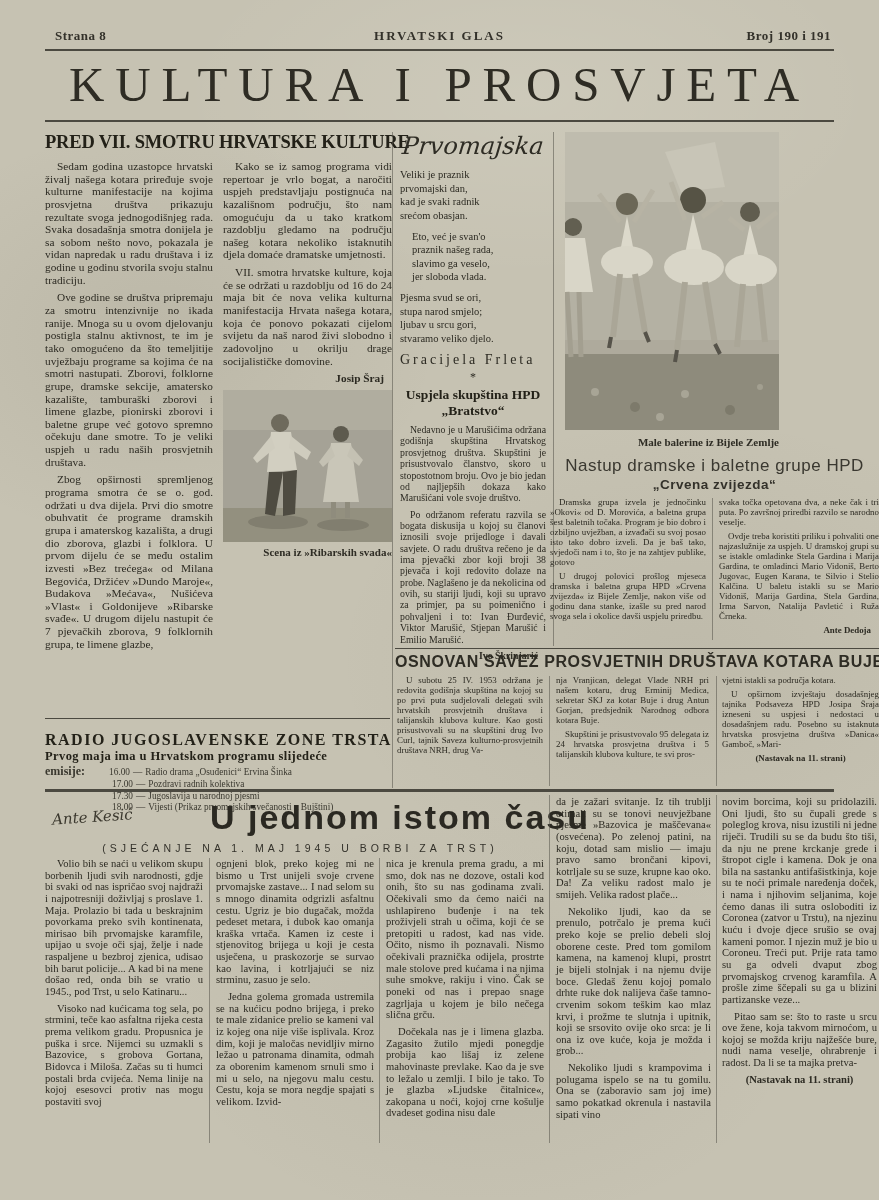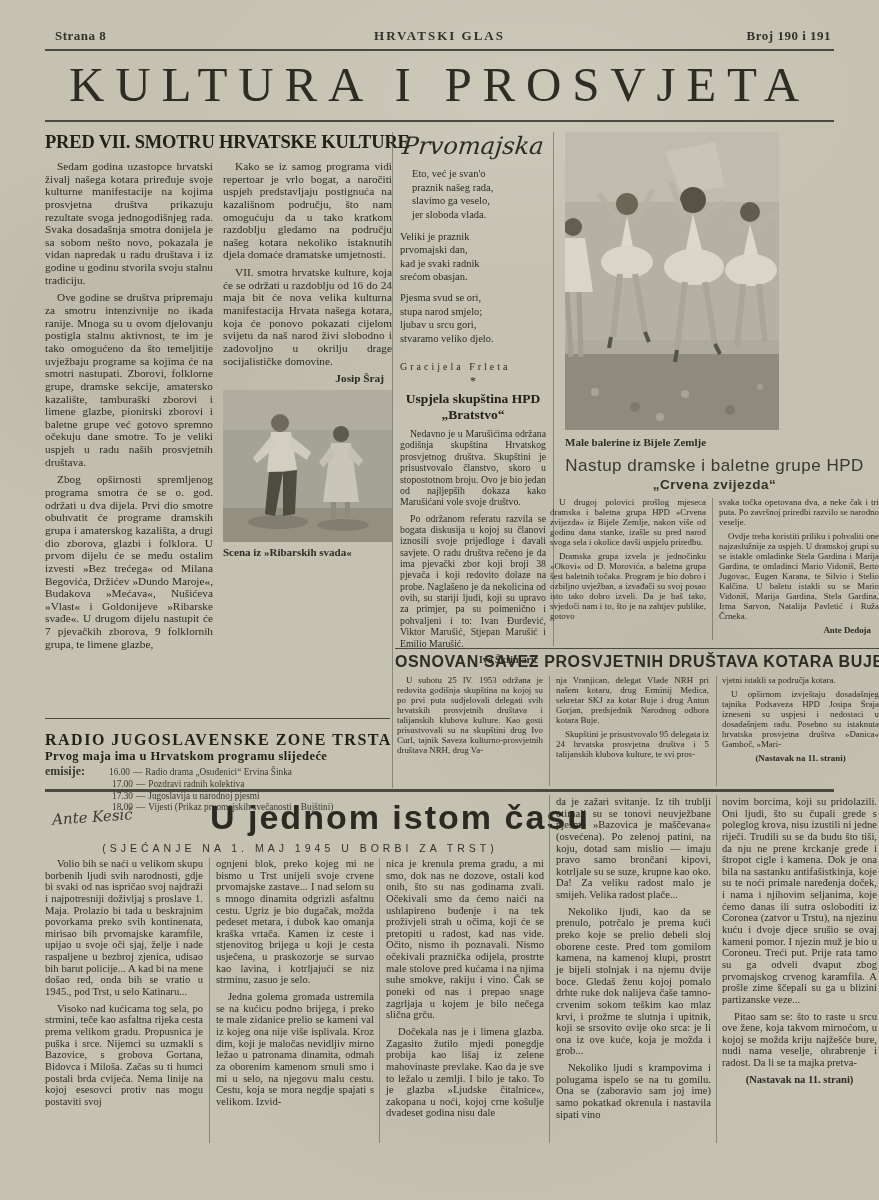--- a/index.html
+++ b/index.html
@@ -26,26 +26,26 @@
   
   .bt{font-size:11px;line-height:1.12;text-align:justify;}
   .bt p{margin:0 0 5px 0;text-indent:12px;}
   .bt p.noind{text-indent:0;}
   .mid{font-size:9.8px;line-height:1.16;text-align:justify;}
   .mid p{margin:0 0 5px 0;text-indent:10px;}
   .tiny{font-size:8.9px;line-height:1.12;text-align:justify;}
   .tiny p{margin:0 0 4px 0;text-indent:9px;}
   .tiny p.noind, .mid p.noind{text-indent:0;}
   .byline{font-weight:700;text-align:right;padding-right:8px;text-indent:0 !important;}
-  .caption{font-weight:700;font-size:11px;text-align:left;color:#2e2c24;}
+  .caption{font-weight:700;font-size:11px;text-align:right;color:#2e2c24;}
   
   .smotra-h{font-size:18.5px;font-weight:700;letter-spacing:-.2px;white-space:nowrap;color:#232118;}
   .script{font-family:"DejaVu Serif", serif;font-style:italic;}
   .poem{font-size:10.5px;line-height:1.3;}
-  .poem-byline{letter-spacing:3px;font-size:10px;margin-top:15px;}
+  .poem-byline{letter-spacing:3px;font-size:14px;margin-top:6px;}
   .bratstvo-h{font-weight:700;font-size:13.5px;text-align:center;line-height:1.2;color:#232118;}
   .nastup-h1{font-family:"Liberation Sans", sans-serif;font-size:17px;letter-spacing:.5px;color:#3a3830;text-align:center;}
   .nastup-h2{font-family:"Liberation Sans", sans-serif;font-size:13.5px;font-weight:700;letter-spacing:.5px;color:#33312a;text-align:center;}
   .savez-h{font-family:"Liberation Sans", sans-serif;font-size:16px;font-weight:700;letter-spacing:.6px;text-align:center;color:#2e2c24;white-space:nowrap;}
   .radio-h{font-size:16px;font-weight:700;letter-spacing:1.5px;color:#232118;white-space:nowrap;}
   .radio-sub{font-size:12.5px;font-weight:700;letter-spacing:.4px;color:#232118;}
   .radio-row{font-size:9.3px;line-height:1.25;color:#3a382f;}
   .radio-row .t{display:inline-block;width:33px;text-align:right;}
   .radio-row .dash{padding:0 3px;}
   .radio-label{font-weight:700;font-size:12px;display:inline-block;width:52px;}
@@ -113,31 +113,31 @@
     <span class="radio-label">emisije:</span><span class="t">16.00</span><span class="dash">—</span><span>Radio drama „Osuđenici“ Ervina Šinka</span>
   </div>
   <div class="radio-row radio-ind"><span class="t">17.00</span><span class="dash">—</span><span>Pozdravi radnih kolektiva</span></div>
   <div class="radio-row radio-ind"><span class="t">17.30</span><span class="dash">—</span><span>Jugoslavija u narodnoj pjesmi</span></div>
   <div class="radio-row radio-ind"><span class="t">18.00</span><span class="dash">—</span><span>Vijesti (Prikaz prvomajskih svečanosti u Bujštini)</span></div>
 </div>
 
 <div class="abs vrule" style="left:392px;top:132px;height:656px;"></div>
 <div class="abs" style="left:400px;top:132px;width:146px;">
   <div class="script" style="font-size:24px;text-align:center;transform:skewX(-6deg);color:#2e2c24;">Prvomajska</div>
+  <div class="poem" style="margin-top:8px;">
+    <div>Veliki je praznik</div>
+    <div>prvomajski dan,</div>
+    <div>kad je svaki radnik</div>
+    <div>srećom obasjan.</div>
+  </div>
   <div class="poem" style="margin-top:7px;padding-left:12px;">
     <div>Eto, već je svan'o</div>
     <div>praznik našeg rada,</div>
     <div>slavimo ga veselo,</div>
     <div>jer sloboda vlada.</div>
-  </div>
-  <div class="poem" style="margin-top:8px;">
-    <div>Veliki je praznik</div>
-    <div>prvomajski dan,</div>
-    <div>kad je svaki radnik</div>
-    <div>srećom obasjan.</div>
   </div>
   <div class="poem" style="margin-top:7px;">
     <div>Pjesma svud se ori,</div>
     <div>stupa narod smjelo;</div>
     <div>ljubav u srcu gori,</div>
     <div>stvaramo veliko djelo.</div>
   </div>
   <div class="poem-byline">Gracijela Frleta</div>
   <div class="star">*</div>
   <div class="bratstvo-h">Uspjela skupština HPD</div>
@@ -188,22 +188,22 @@
   <path d="M192 96 L212 80 M179 98 L164 86" stroke="#b7b3a4" stroke-width="5" fill="none"></path>
   <path d="M178 152 L172 215 M194 152 L200 210" stroke="#aaa697" stroke-width="6" fill="none"></path>
 </svg>
 <div class="abs caption" style="left:565px;top:436px;width:214px;">Male balerine iz Bijele Zemlje</div>
 
 <div class="abs nastup-h1" style="left:550px;top:456px;width:329px;">Nastup dramske i baletne grupe HPD</div>
 <div class="abs nastup-h2" style="left:550px;top:477px;width:329px;">„Crvena zvijezda“</div>
 
 <div class="abs vrule" style="left:712px;top:498px;height:142px;"></div>
 <div class="abs tiny" style="left:550px;top:498px;width:156px;">
+  <p>Dramska grupa izvela je jednočinku »Okovi« od D. Morovića, a baletna grupa šest baletnih točaka. Program je bio dobro i ozbiljno uvježban, a izvađači su svoj posao isto tako dobro izveli. Da je baš tako, svjedoči nam i to, što je na zahtjev publike, gotovo</p>
   <p>U drugoj polovici prošlog mjeseca dramska i baletna grupa HPD »Crvena zvijezda« iz Bijele Zemlje, nakon više od godinu dana stanke, izašle su pred narod svoga sela i okolice davši uspjelu priredbu.</p>
-  <p>Dramska grupa izvela je jednočinku »Okovi« od D. Morovića, a baletna grupa šest baletnih točaka. Program je bio dobro i ozbiljno uvježban, a izvađači su svoj posao isto tako dobro izveli. Da je baš tako, svjedoči nam i to, što je na zahtjev publike, gotovo</p>
 </div>
 <div class="abs tiny" style="left:719px;top:498px;width:160px;">
   <p class="noind">svaka točka opetovana dva, a neke čak i tri puta. Po završnoj priredbi razvilo se narodno veselje.</p>
   <p>Ovdje treba koristiti priliku i pohvaliti one najzaslužnije za uspjeh. U dramskoj grupi su se istakle omladinke Stela Gardina i Marija Gardina, te omladinci Mario Vidoniš, Berto Jugovac, Eugen Karana, te Silvio i Stelio Kalčina. U baletu istakli su se Mario Vidoniš, Marija Gardina, Stela Gardina, Irma Sarvon, Natalija Pavletić i Ruža Črneka.</p>
   <p class="byline">Ante Dedoja</p>
 </div>
 
 <div class="abs hrule" style="left:395px;top:648px;width:484px;height:1px;"></div>
 <div class="abs savez-h" style="left:395px;top:653px;width:484px;">OSNOVAN SAVEZ PROSVJETNIH DRUŠTAVA KOTARA BUJE</div>
 <div class="abs vrule" style="left:549px;top:676px;height:110px;"></div>

